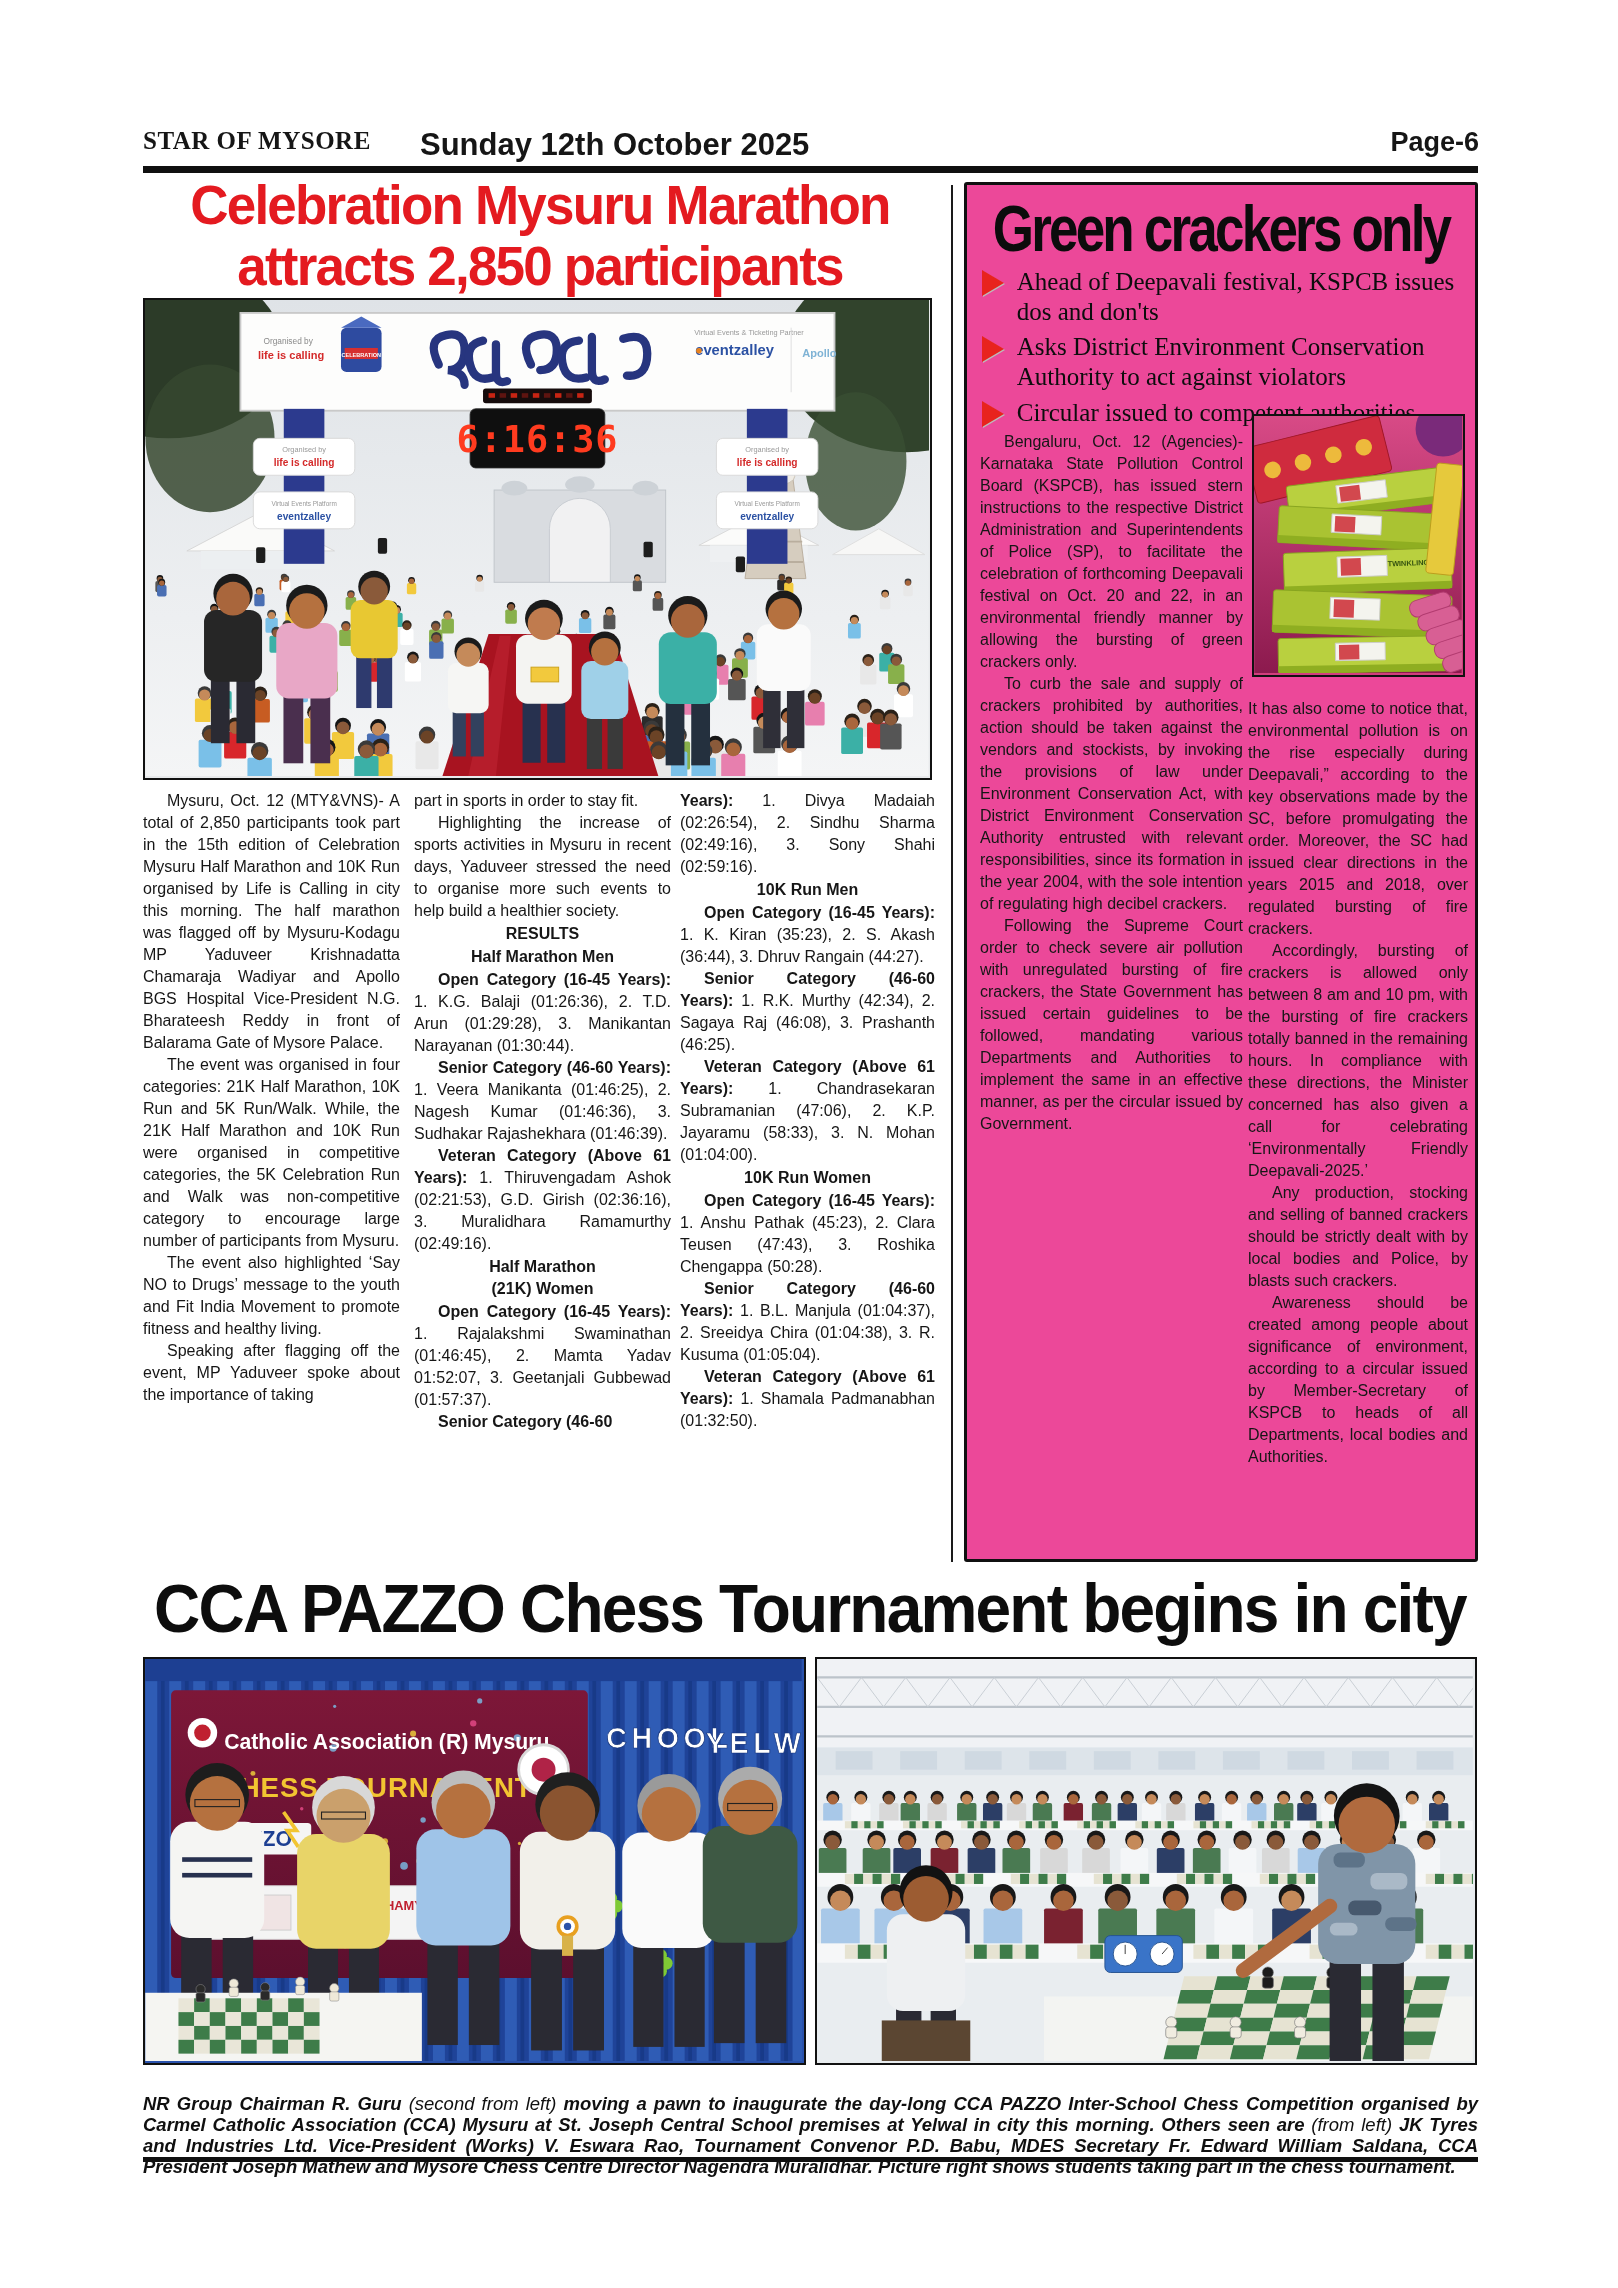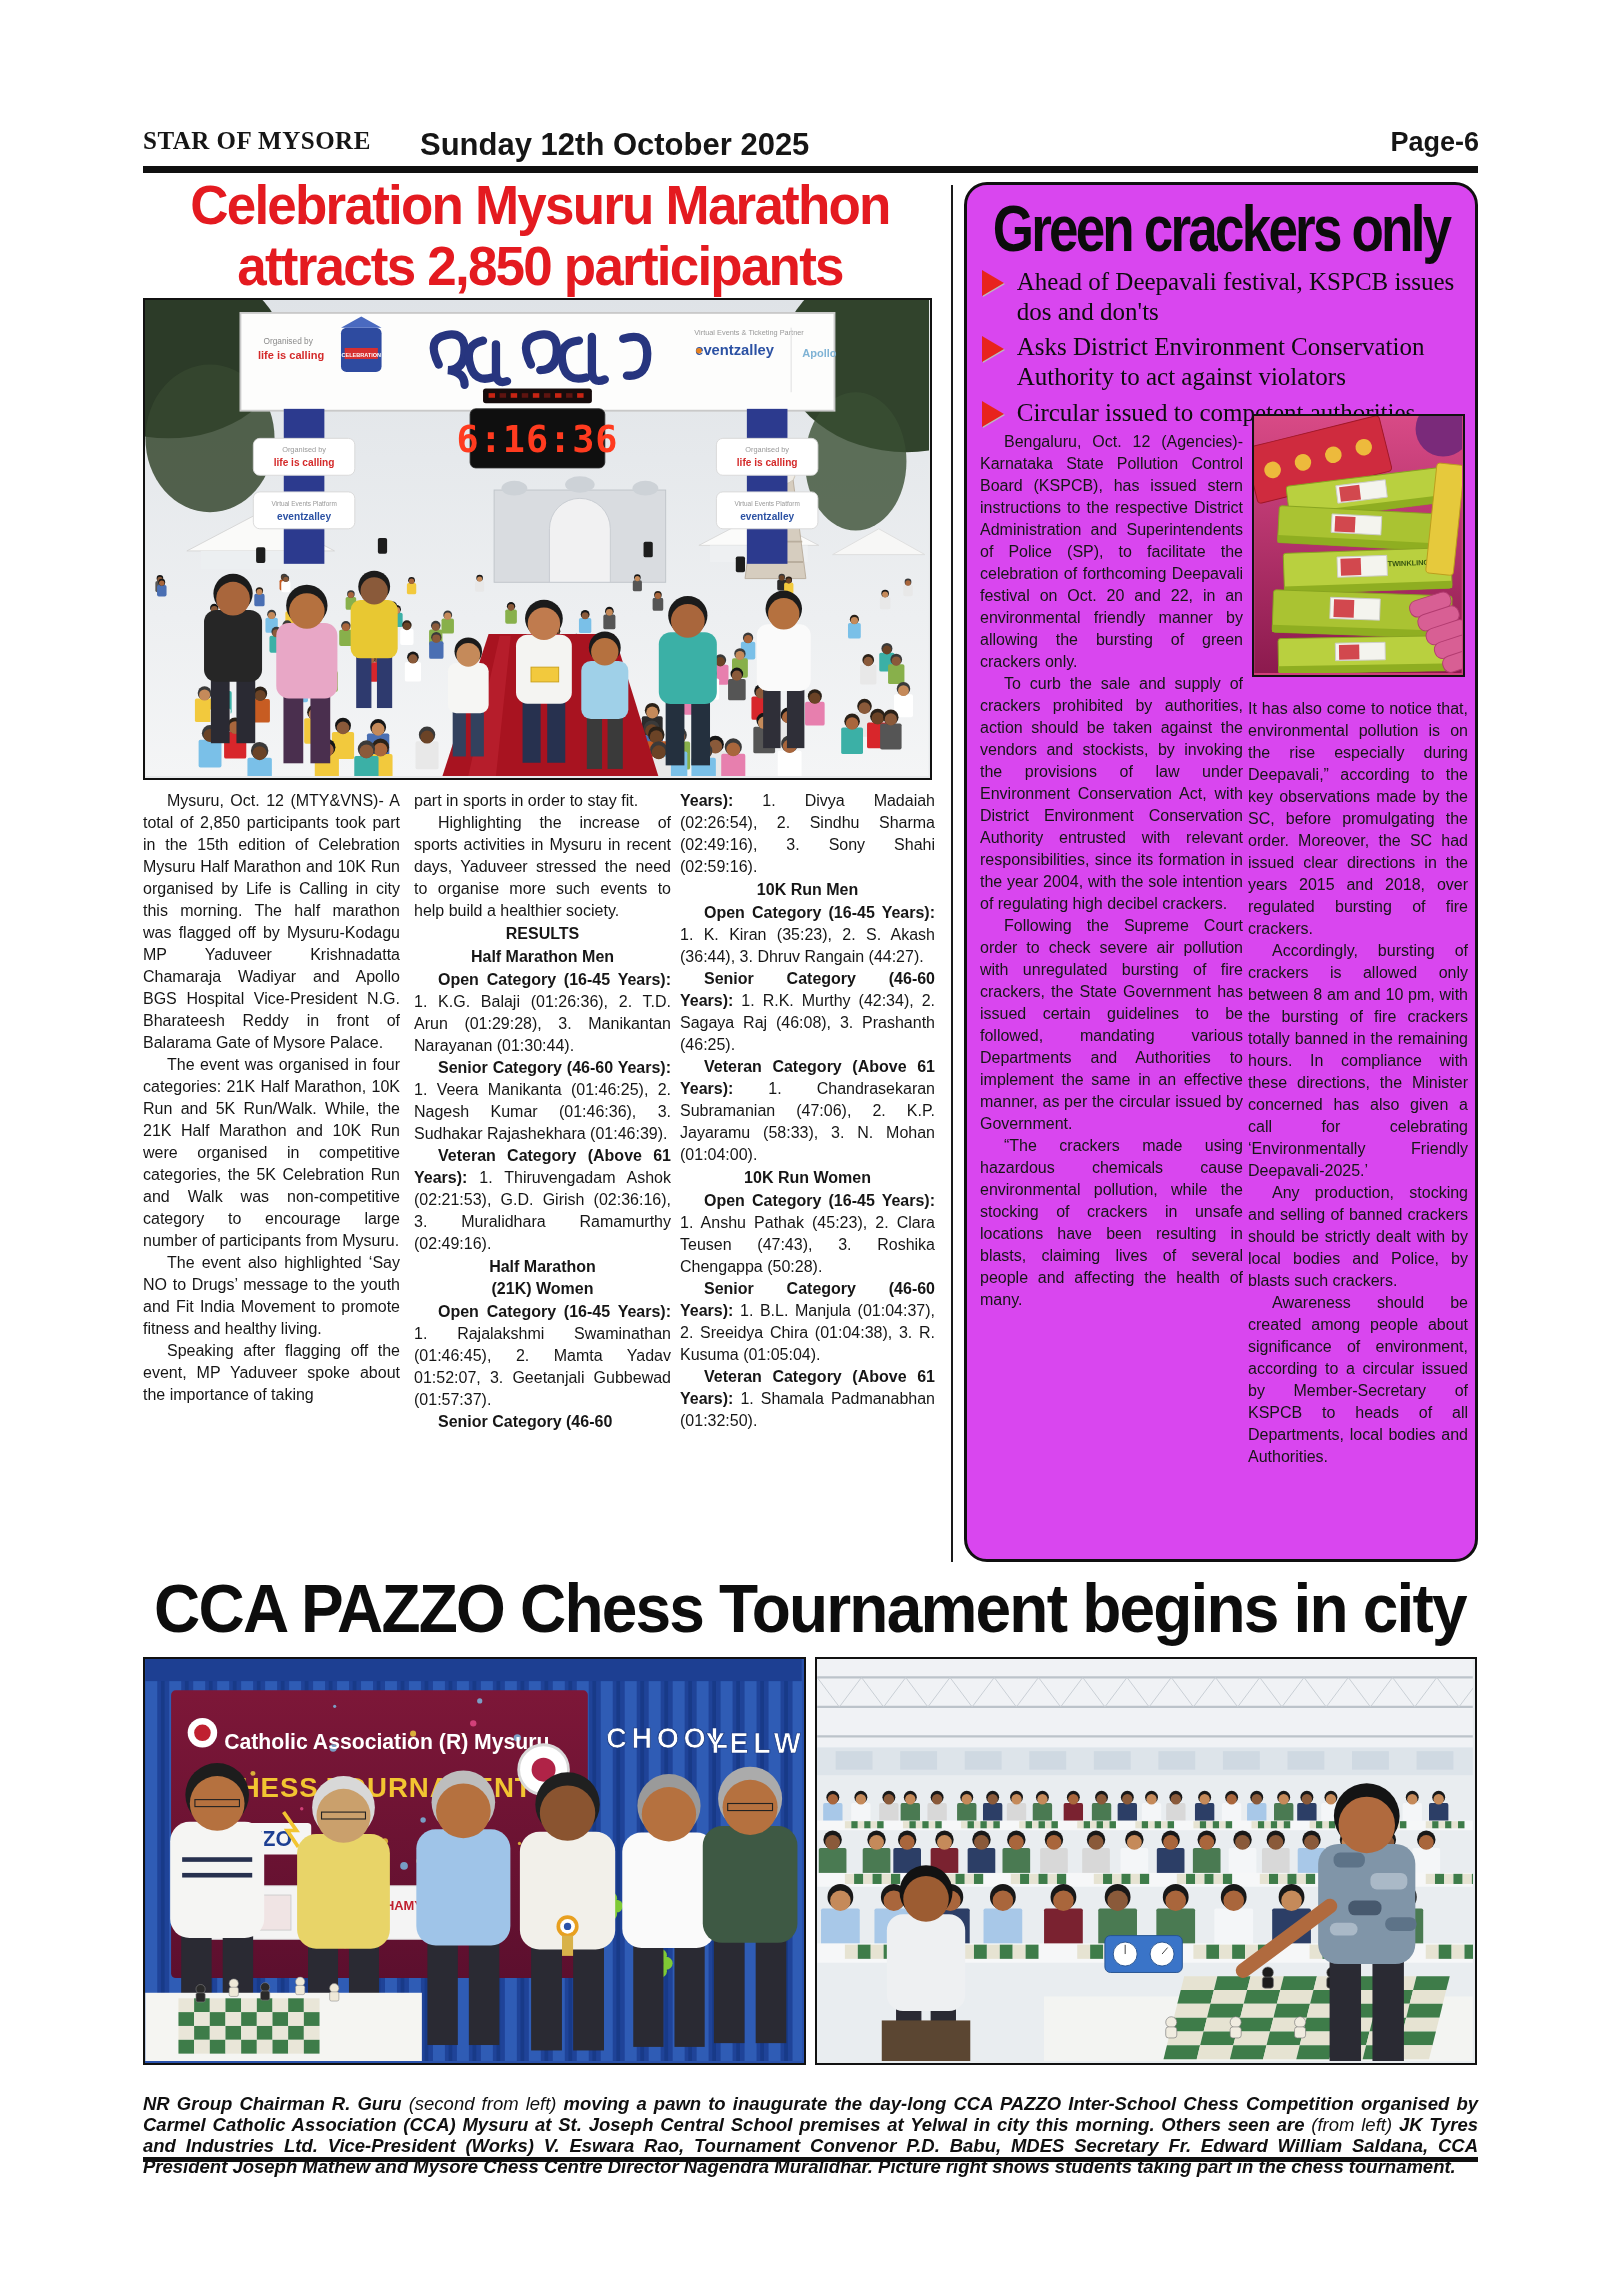--- a/index.html
+++ b/index.html
@@ -19,21 +19,21 @@
   .col1{left:143px;width:257px;}
   .col2{left:414px;width:257px;}
   .col3{left:680px;width:255px;}
   .colp{margin:0;text-indent:24px;}
   .noind{text-indent:0;}
   .colp b{font-weight:bold;}
   .colhead{font-weight:bold;text-align:center;text-indent:0;margin:0.9px 0;}
   .v-rule{position:absolute;left:951px;top:185px;width:1.8px;height:1377px;background:#1a1a1a;}
   
   .gc-box{position:absolute;left:964px;top:182px;width:514px;height:1380px;border:3.7px solid #101010;
-          border-radius:23px;box-sizing:border-box;background:#d946ef;}
+          border-radius:3px;box-sizing:border-box;background:#ec4899;}
   .gc-headline{position:absolute;left:0;top:5.5px;width:100%;text-align:center;font-weight:bold;
                font-size:53px;letter-spacing:-2.8px;transform:scale(1,1.22);transform-origin:top center;color:#0c0c0c;}
   .gc-bullets{position:absolute;left:13px;top:78px;width:480px;}
   .gc-bullet{display:flex;align-items:flex-start;margin:3.7px 0 5.5px 0;}
   .tri{width:0;height:0;border-left:22px solid #e8231d;border-top:13px solid transparent;
        border-bottom:13px solid transparent;margin:3.7px 13px 0 1.8px;flex:0 0 auto;filter:drop-shadow(1.8px 1.8px 0 #bbb);}
   .btxt{font-family:"Liberation Serif",serif;font-size:25px;line-height:30px;color:#0d0d0d;}
   .gc-col{position:absolute;overflow:hidden;font-size:16px;line-height:22px;text-align:justify;}
   .gc-colA{left:13px;top:246px;width:263px;height:1128px;}
   .gc-colB{left:281px;top:513px;width:220px;height:849px;}
@@ -518,21 +518,20 @@
         </div>
         <div class="gc-bullet">
           <span class="tri"></span>
           <span class="btxt">Circular issued to competent authorities</span>
         </div>
       </div>
     <div class="gc-col gc-colA">
         <p class="colp">Bengaluru, Oct. 12 (Agencies)- Karnataka State Pollution Control Board (KSPCB), has issued stern instructions to the respective District Administration and Superintendents of Police (SP), to facilitate the celebration of forthcoming Deepavali festival on Oct. 20 and 22, in an environmental friendly manner by allowing the bursting of green crackers only.</p>
         <p class="colp">To curb the sale and supply of crackers prohibited by authorities, action should be taken against the vendors and stockists, by invoking the provisions of law under Environment Conservation Act, with District Environment Conservation Authority entrusted with relevant responsibilities, since its formation in the year 2004, with the sole intention of regulating high decibel crackers.</p>
         <p class="colp">Following the Supreme Court order to check severe air pollution with unregulated bursting of fire crackers, the State Government has issued certain guidelines to be followed, mandating various Departments and Authorities to implement the same in an effective manner, as per the circular issued by Government.</p>
-        <p class="colp">“The crackers made using hazardous chemicals cause environmental pollution, while the stocking of crackers in unsafe locations have been resulting in blasts, claiming lives of several people and affecting the health of many.</p>
       </div>
     <div class="gc-photo">
       <svg id="svg-crackers" width="208" height="257" viewBox="0 0 225 279">
           <defs>
             <linearGradient id="gpk" x1="0" y1="0" x2="0" y2="1">
               <stop offset="0%" stop-color="#d84a86"></stop>
               <stop offset="100%" stop-color="#8c1a4e"></stop>
             </linearGradient>
           </defs>
           <rect x="0" y="0" width="225" height="279" fill="url(#gpk)"></rect>

